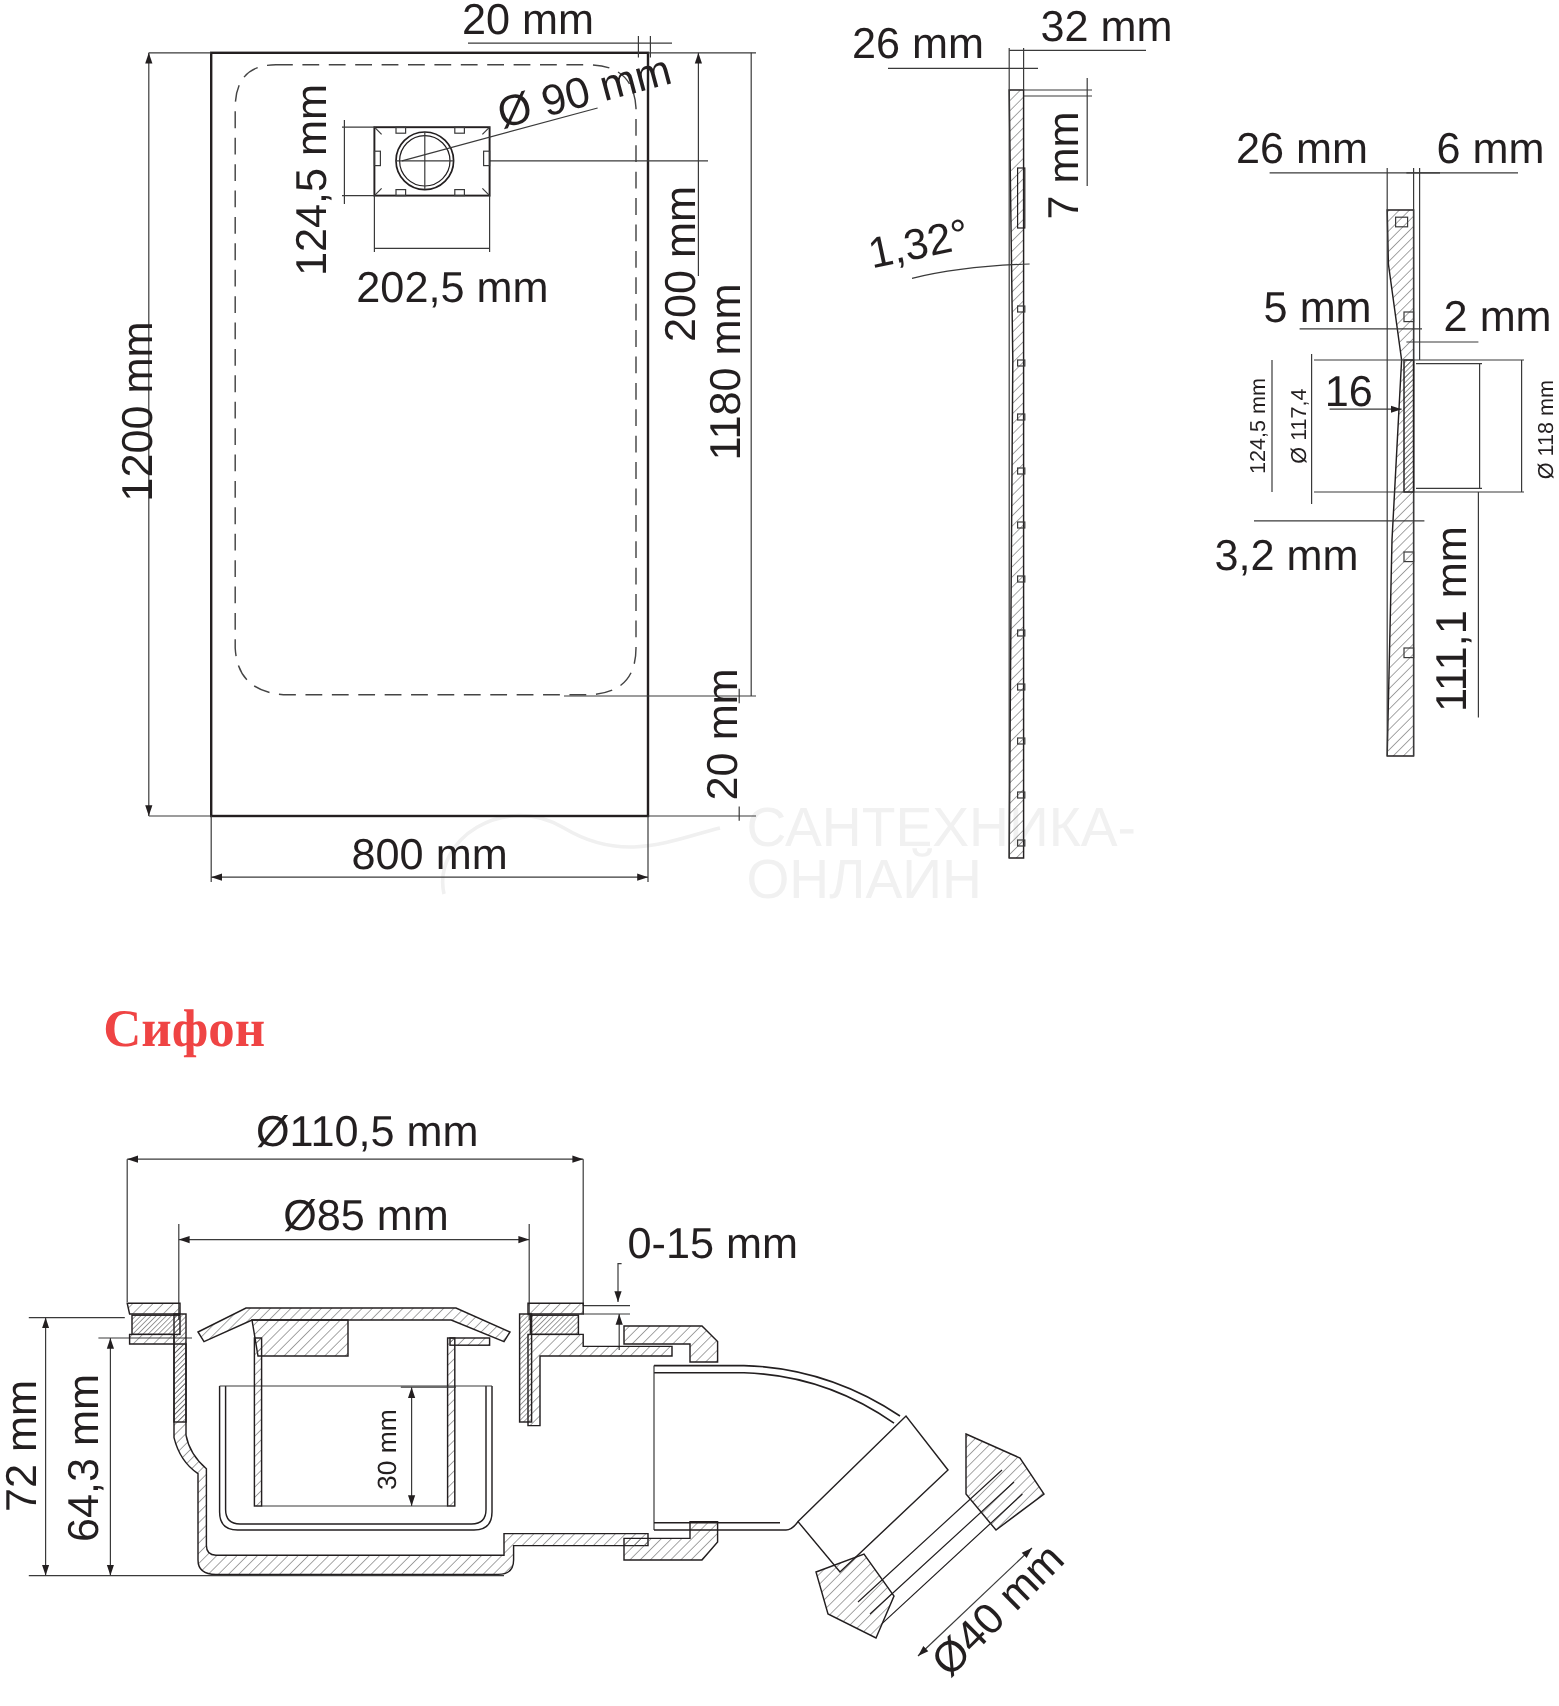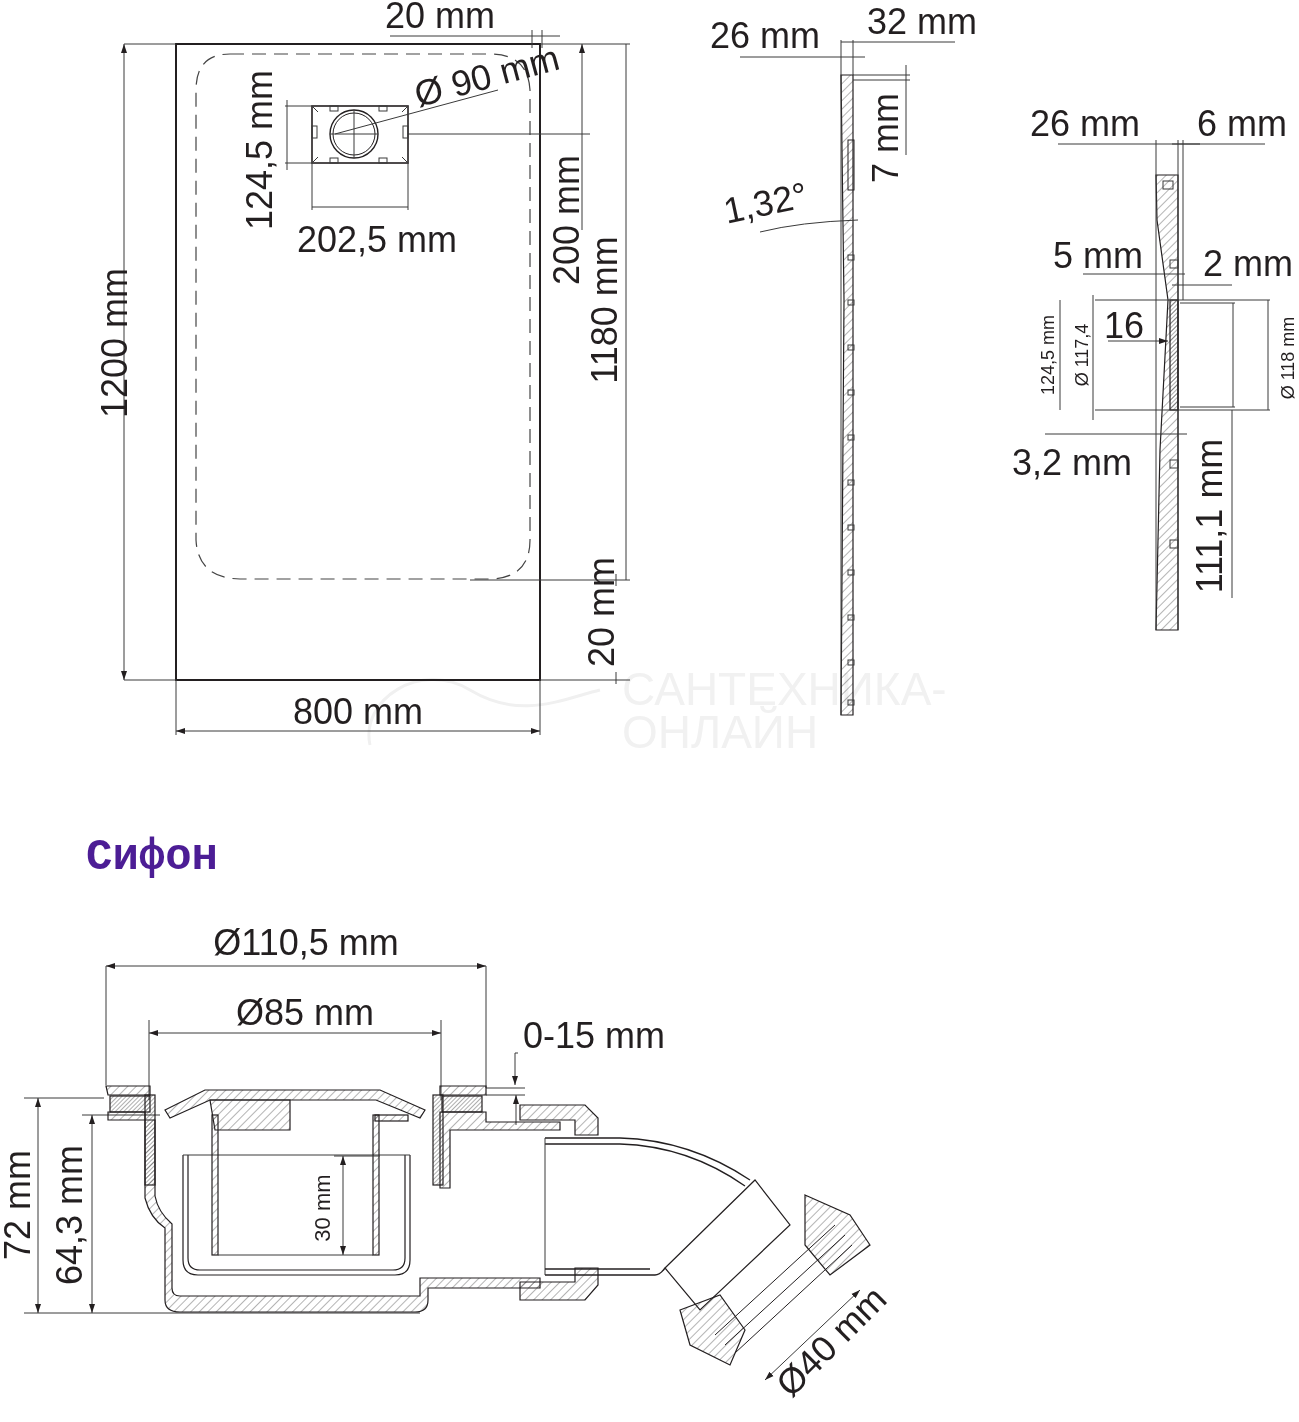--- a/index.html
+++ b/index.html
@@ -8,21 +8,21 @@
     svg { position: absolute; left: 0; top: 0; }
     .dim { font-family: "Liberation Sans", sans-serif; fill: #231f20; }
     .ln { stroke: #231f20; fill: none; }
     .thin { stroke: #3a3a3a; stroke-width: 1; fill: none; }
     .thick { stroke: #231f20; stroke-width: 2; fill: none; }
     .dash { stroke: #444; stroke-width: 1.2; fill: none; stroke-dasharray: 14 8; }
     .hatch { fill: url(#hatch); stroke: #231f20; stroke-width: 1.2; }
     .hatchd { fill: url(#hatchDense); stroke: #231f20; stroke-width: 1.2; }
     .wm { font-family: "Liberation Sans", sans-serif; fill: #f1f1f1; }
     .title { position: absolute; left: 86px; top: 832px; font-size: 44px; font-weight: bold;
-             color: #4c1d95; font-family: Liberation Mono, monospace; letter-spacing: 0px; }
+             color: #ef4444; font-family: Liberation Serif, serif; letter-spacing: 0px; }
   </style>
 </head>
 <body>
 
 <svg width="1299" height="1422" viewBox="0 0 1299 1422">
   <defs>
     <pattern id="hatch" patternUnits="userSpaceOnUse" width="6" height="6" patternTransform="rotate(45)">
       <line x1="0" y1="0" x2="0" y2="6" stroke="#444" stroke-width="0.8"></line>
     </pattern>
     <pattern id="hatchDense" patternUnits="userSpaceOnUse" width="3" height="3" patternTransform="rotate(45)">

